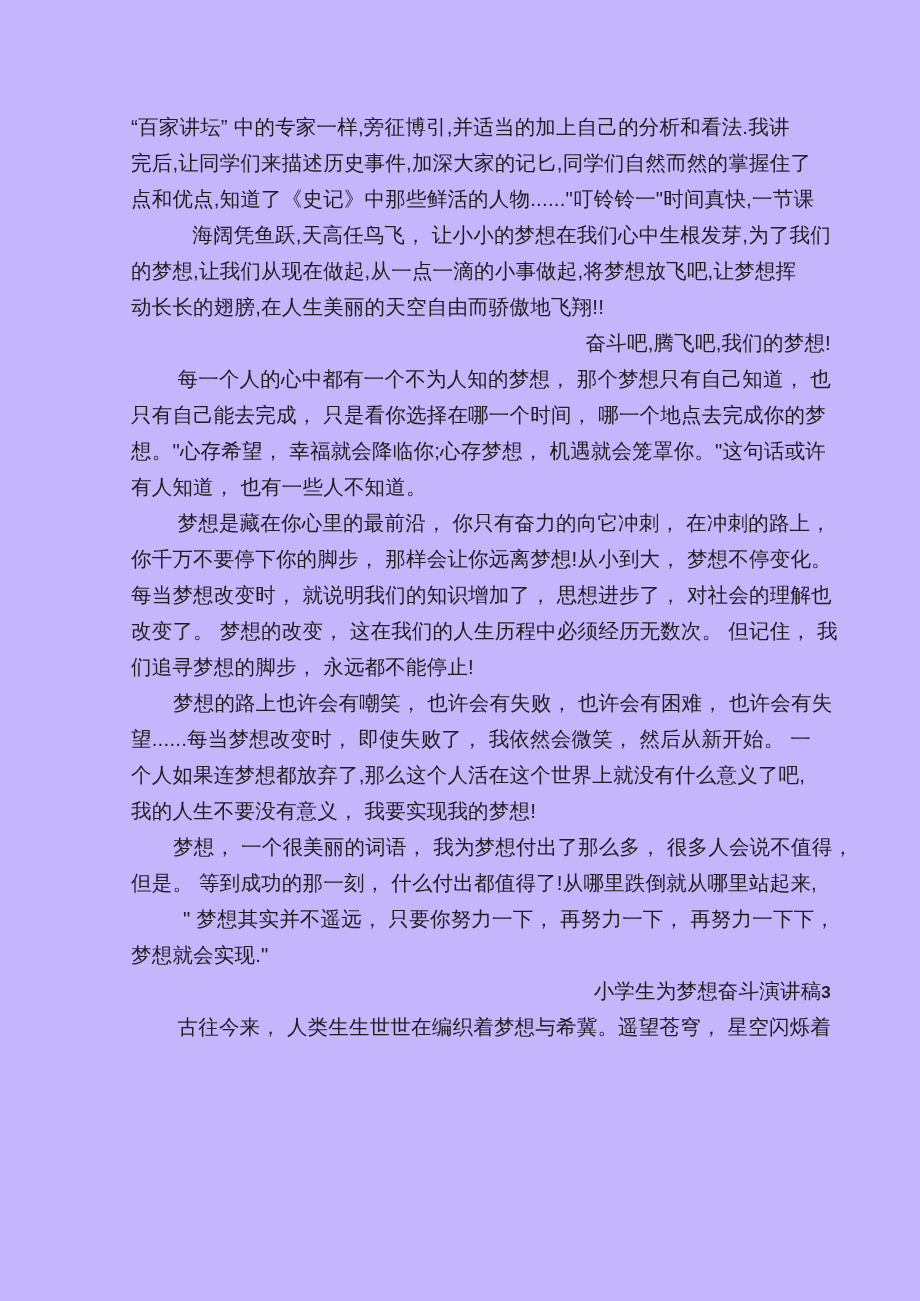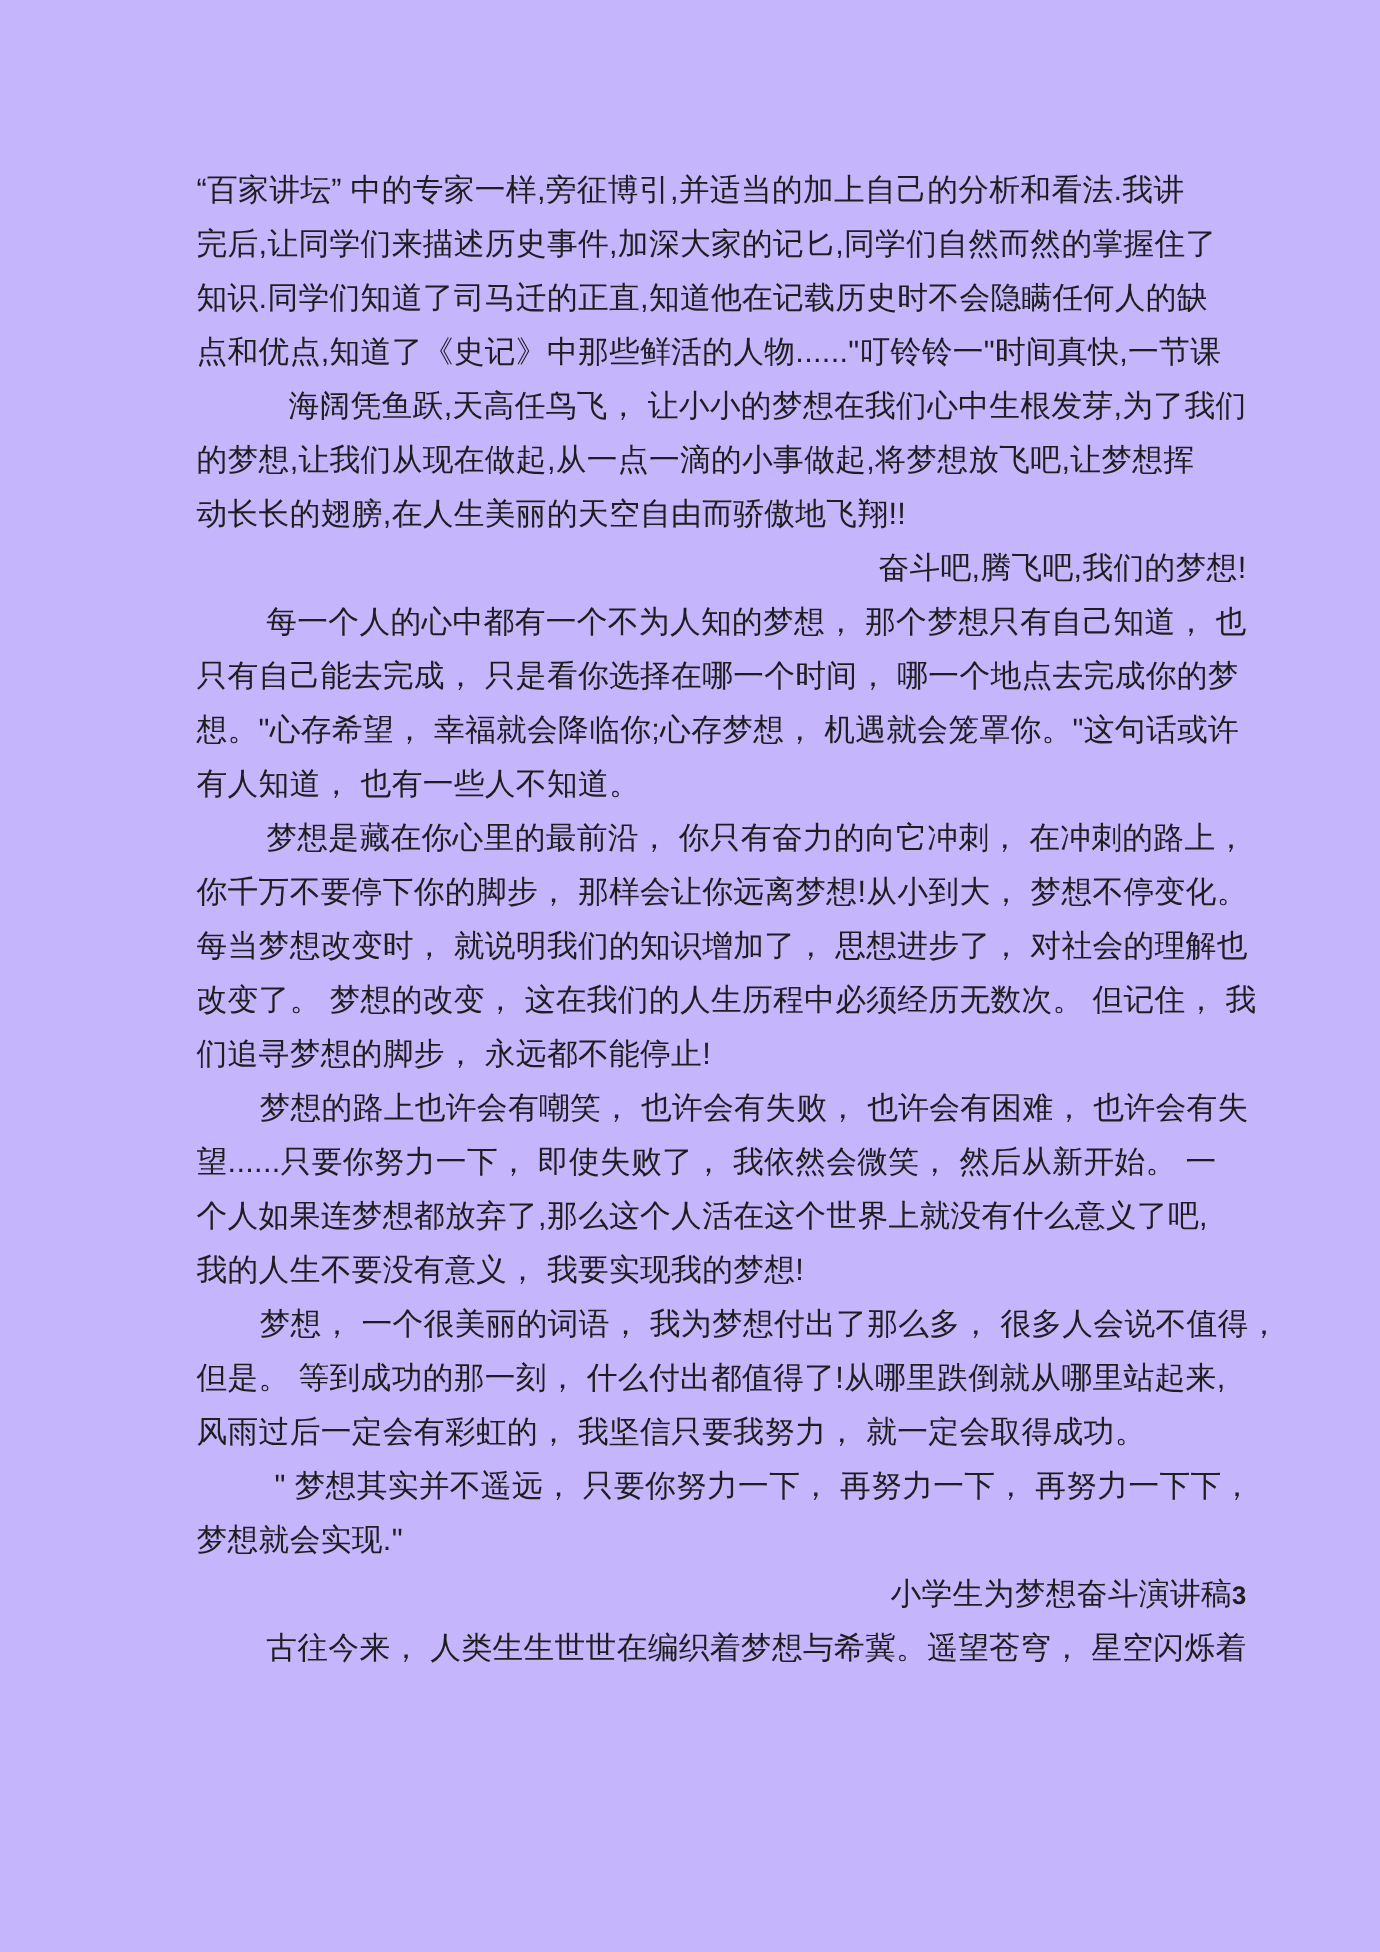--- a/index.html
+++ b/index.html
@@ -36,40 +36,38 @@
     font-size: 17px;
   }
 </style>
 </head>
 <body>
 
 <div class="page">
   <div class="text-block" id="text-block">
       <div class="line">“百家讲坛” 中的专家一样,旁征博引,并适当的加上自己的分析和看法.我讲</div>
       <div class="line">完后,让同学们来描述历史事件,加深大家的记匕,同学们自然而然的掌握住了</div>
-      <div class="line">知识.同学们知道了司马迁的正直,知道他在记载历史时不会隐瞒任何人的缺</div>
       <div class="line">点和优点,知道了《史记》中那些鲜活的人物......"叮铃铃一"时间真快,一节课</div>
       <div class="line indent-para">海阔凭鱼跃,天高任鸟飞， 让小小的梦想在我们心中生根发芽,为了我们</div>
       <div class="line">的梦想,让我们从现在做起,从一点一滴的小事做起,将梦想放飞吧,让梦想挥</div>
       <div class="line">动长长的翅膀,在人生美丽的天空自由而骄傲地飞翔!!</div>
       <div class="line indent-para">奋斗吧,腾飞吧,我们的梦想!</div>
       <div class="line indent-para">每一个人的心中都有一个不为人知的梦想， 那个梦想只有自己知道， 也</div>
       <div class="line">只有自己能去完成， 只是看你选择在哪一个时间， 哪一个地点去完成你的梦</div>
       <div class="line">想。"心存希望， 幸福就会降临你;心存梦想， 机遇就会笼罩你。"这句话或许</div>
       <div class="line">有人知道， 也有一些人不知道。</div>
       <div class="line indent-para">梦想是藏在你心里的最前沿， 你只有奋力的向它冲刺， 在冲刺的路上，</div>
       <div class="line">你千万不要停下你的脚步， 那样会让你远离梦想!从小到大， 梦想不停变化。</div>
       <div class="line">每当梦想改变时， 就说明我们的知识增加了， 思想进步了， 对社会的理解也</div>
       <div class="line">改变了。 梦想的改变， 这在我们的人生历程中必须经历无数次。 但记住， 我</div>
       <div class="line">们追寻梦想的脚步， 永远都不能停止!</div>
       <div class="line indent-para">梦想的路上也许会有嘲笑， 也许会有失败， 也许会有困难， 也许会有失</div>
-      <div class="line">望......只要你努力一下， 即使失败了， 我依然会微笑， 然后从新开始。 一</div>
+      <div class="line">望......每当梦想改变时， 即使失败了， 我依然会微笑， 然后从新开始。 一</div>
       <div class="line">个人如果连梦想都放弃了,那么这个人活在这个世界上就没有什么意义了吧,</div>
       <div class="line">我的人生不要没有意义， 我要实现我的梦想!</div>
       <div class="line indent-para">梦想， 一个很美丽的词语， 我为梦想付出了那么多， 很多人会说不值得，</div>
       <div class="line">但是。 等到成功的那一刻， 什么付出都值得了!从哪里跌倒就从哪里站起来,</div>
-      <div class="line">风雨过后一定会有彩虹的， 我坚信只要我努力， 就一定会取得成功。</div>
       <div class="line indent-quote">" 梦想其实并不遥远， 只要你努力一下， 再努力一下， 再努力一下下，</div>
       <div class="line">梦想就会实现."</div>
       <div class="line indent-para">小学生为梦想奋斗演讲稿<span class="heading-num">3</span></div>
       <div class="line indent-para">古往今来， 人类生生世世在编织着梦想与希冀。遥望苍穹， 星空闪烁着</div>
     </div>
 </div>
 
 </body></html>

